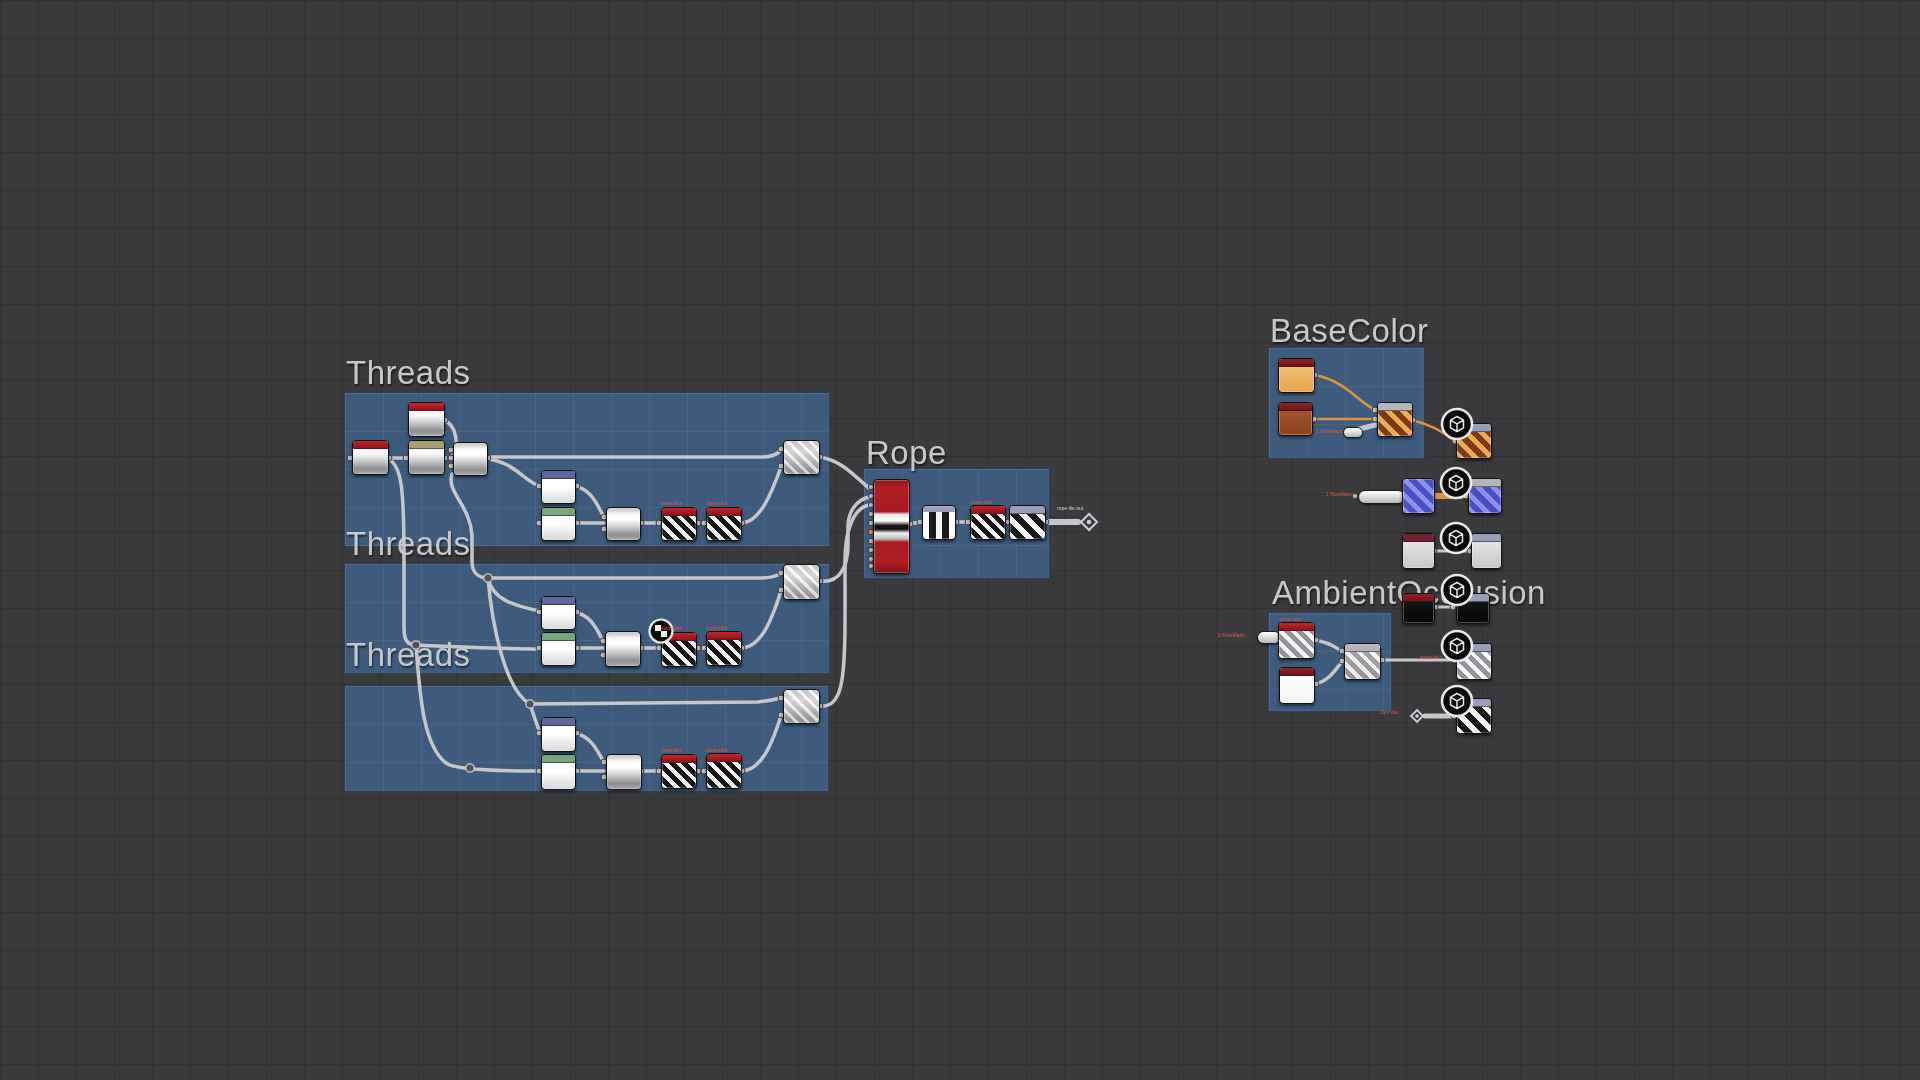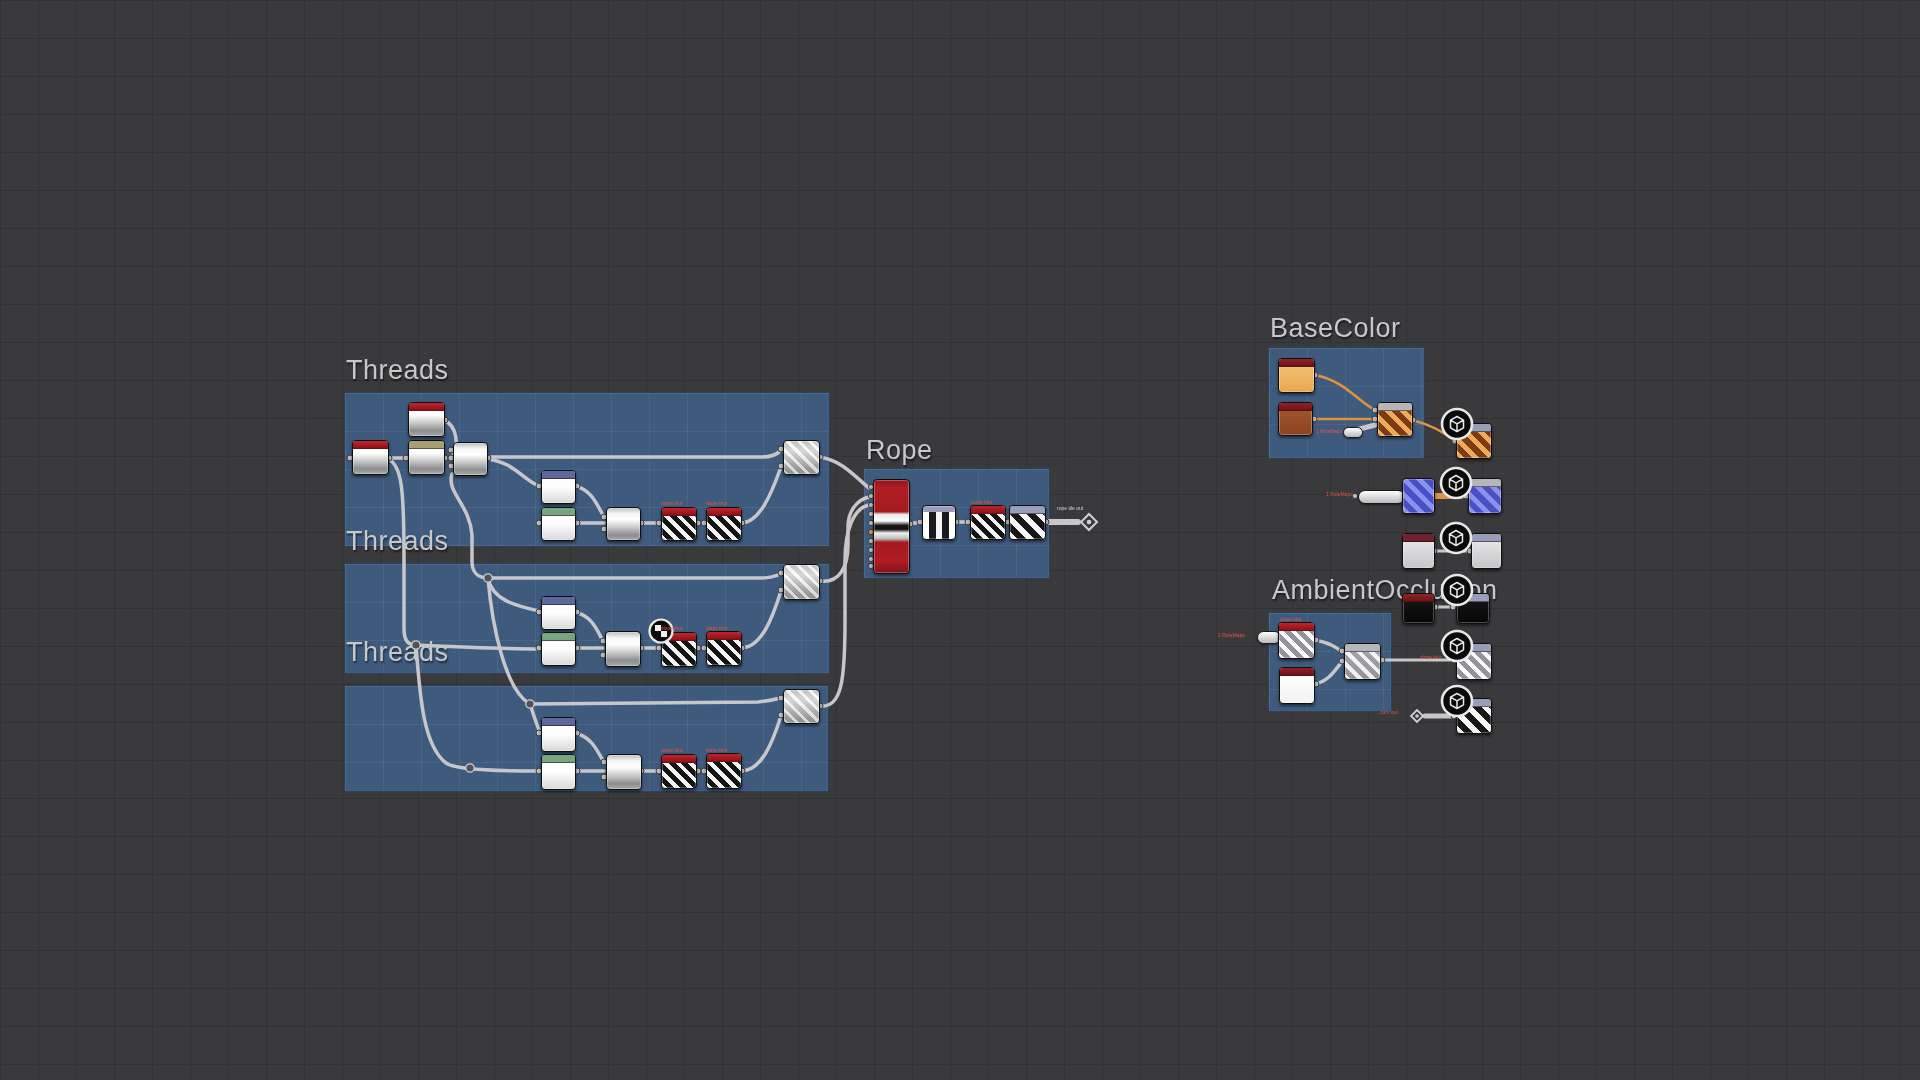--- a/index.html
+++ b/index.html
@@ -17,21 +17,21 @@
   }
   .frame{
     position:absolute;z-index:1;background-color:var(--frame-fill);
     border:1px solid #2b3f57;
     background-image:linear-gradient(rgba(255,255,255,.055) 1px,transparent 1px),
                      linear-gradient(90deg,rgba(255,255,255,.055) 1px,transparent 1px);
     background-size:38px 38px;
     box-shadow:inset 0 0 0 1px rgba(255,255,255,.03);
   }
   .frame-label{
-    position:absolute;z-index:2;font-size:27px;line-height:1.05;color:var(--frame-label);
+    position:absolute;z-index:2;font-size:33px;line-height:1.05;color:var(--frame-label);
     text-shadow:1px 2px 2px rgba(0,0,0,.55);white-space:nowrap;letter-spacing:.5px;
   }
   #wires,#icons{position:absolute;left:0;top:0;z-index:2;pointer-events:none;}
   #icons{z-index:4;}
   .w{fill:none;stroke:var(--wire);stroke-width:3.5px;stroke-linecap:round;}
   .wth{stroke-width:6px;} .wth2{stroke-width:5px;}
   .wo{fill:none;stroke:var(--wire-orange);stroke-width:2.5px;stroke-linecap:round;}
   .woth{stroke-width:6px;}
   .port{fill:#bcbcc0;stroke:#39393b;stroke-width:1px;}
   .port-orange{fill:#e0923e;stroke:#39393b;stroke-width:1px;}

